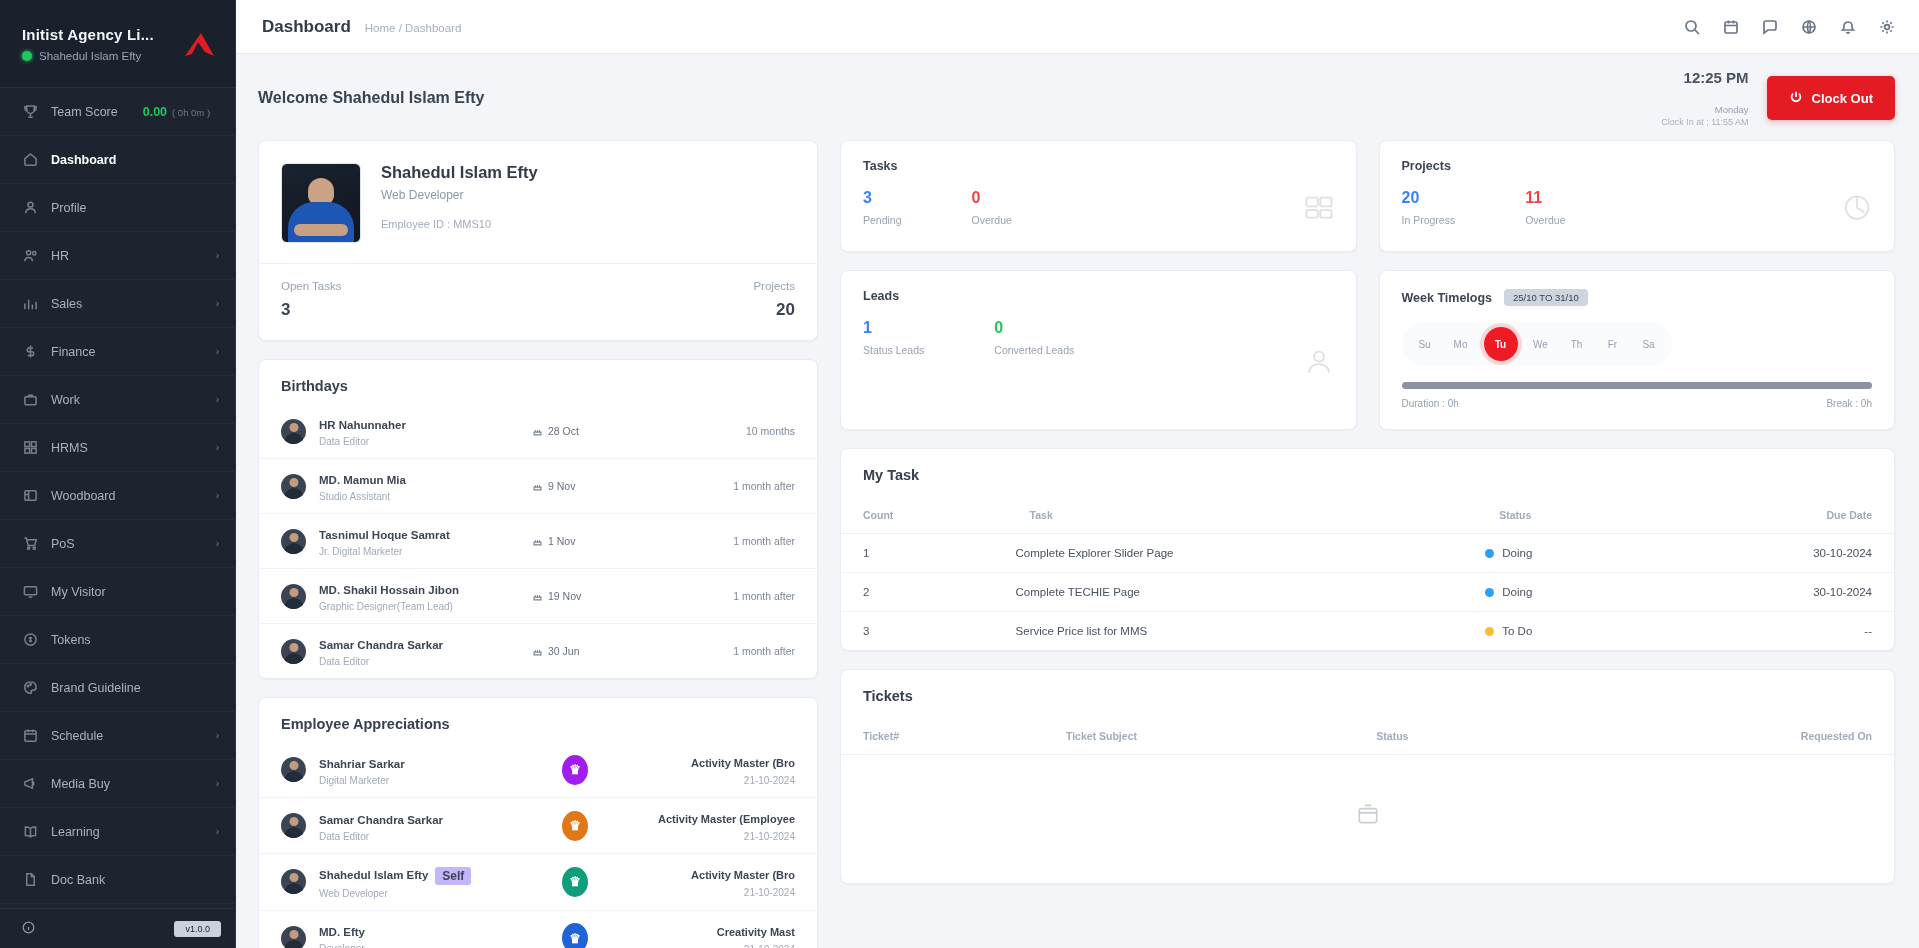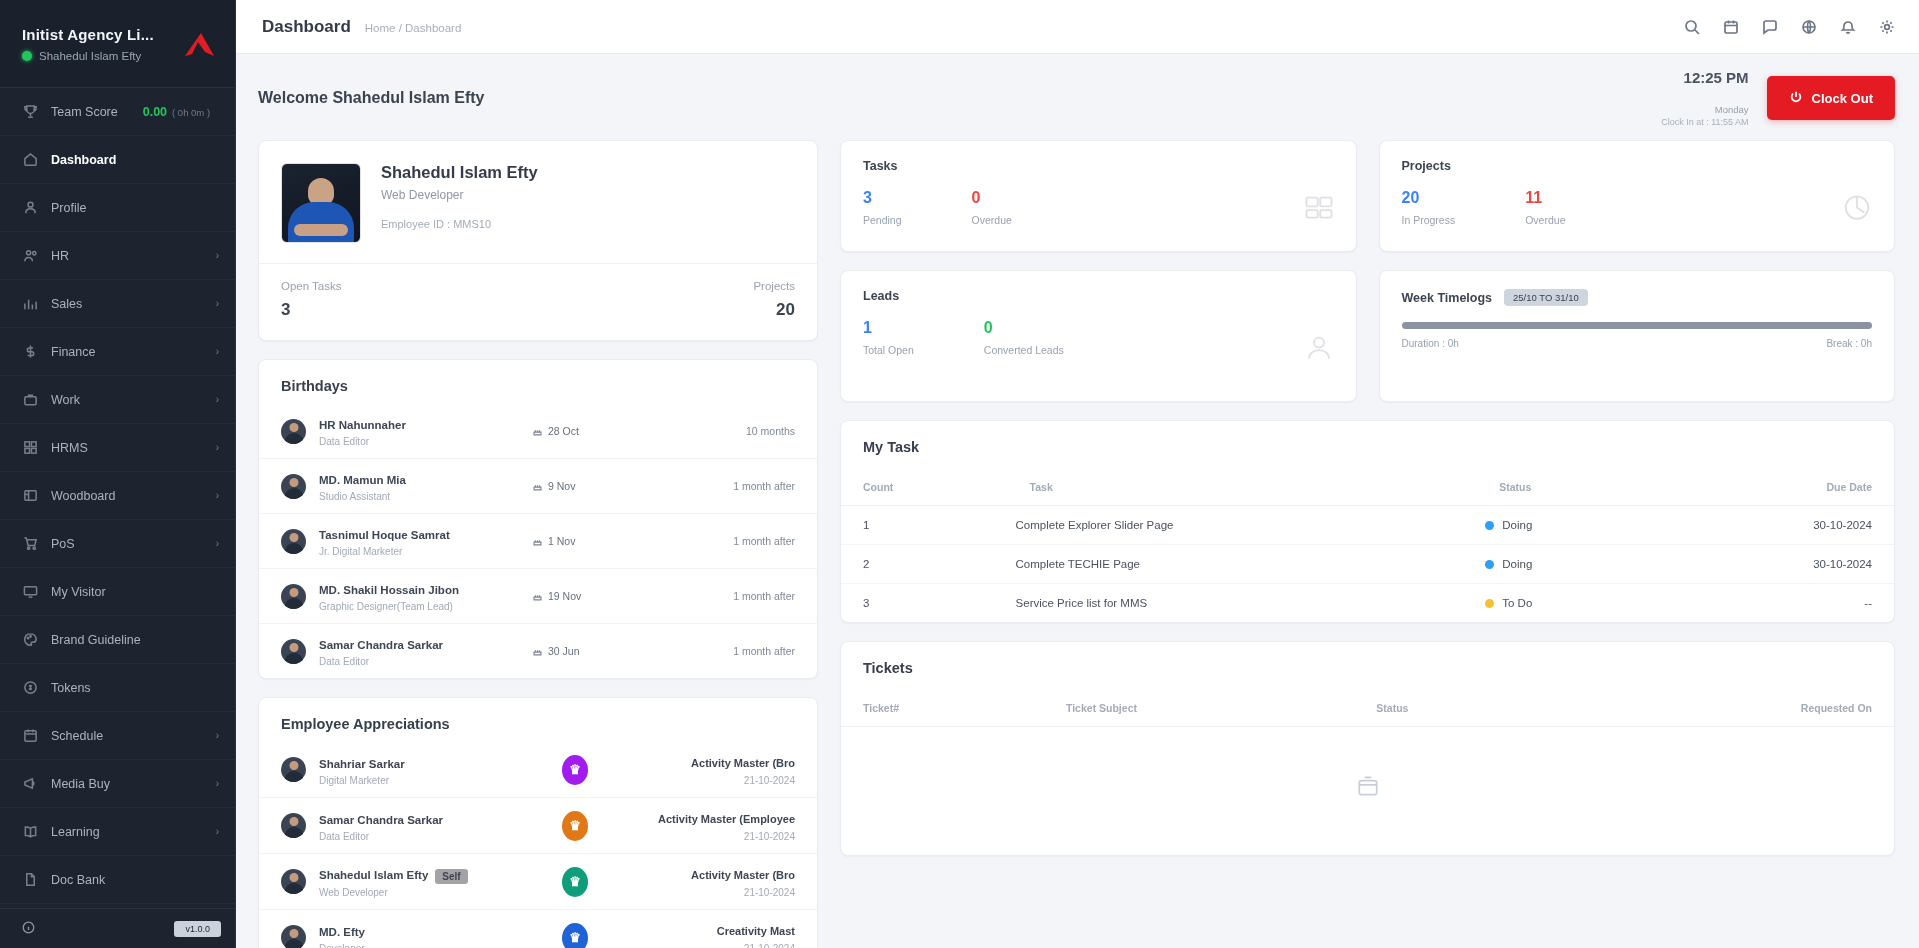--- a/index.html
+++ b/index.html
@@ -179,22 +179,22 @@
     width:9px; height:9px; border-radius:50%; background:#c49b7c; }
   .avatar-sm .b { position:absolute; left:50%; bottom:0; transform:translateX(-50%);
     width:19px; height:11px; border-radius:10px 10px 0 0; background:#222b38; }
   .row-main { flex: 1; min-width: 0; }
   .row-name { font-size: 11.5px; font-weight: bold; color: #3d4654; white-space: nowrap; overflow: hidden; text-overflow: ellipsis; }
   .row-sub { font-size: 10px; color: #a1aab7; margin-top: 3px; }
   .row-date { font-size: 10.5px; color: #66707e; display: flex; align-items: center; gap: 5px; width: 120px; justify-content: flex-start; }
   .row-date svg { width: 11px; height: 11px; stroke: #7a8493; fill: none; stroke-width: 1.7; }
   .row-right { font-size: 10.5px; color: #7f8997; width: 130px; text-align: right; }
   .self-tag {
-    display: inline-block; background: #a3a3a3; color: #3c4插; color:#3c4452;
-    font-size: 10px; border-radius: 3px; padding: 2px 7px; margin-left: 7px;
+    display: inline-block; background: #c4b5fd; color: #3c4插; color:#3c4452;
+    font-size: 12px; border-radius: 3px; padding: 2px 7px; margin-left: 7px;
     vertical-align: middle;
   }
 
   
   .appr-award { width: 34px; flex: 0 0 34px; display: flex; justify-content: center; }
   .award-badge {
     width: 26px; height: 30px; border-radius: 13px / 15px;
     display: flex; align-items: center; justify-content: center;
     color: #fff; font-size: 13px; font-weight: bold;
   }
@@ -387,35 +387,35 @@
             <svg viewBox="0 0 16 16">
               <rect x="1.5" y="3" width="13" height="8.5" rx="1"></rect>
               <path d="M6 14h4"></path>
             </svg>
           </span>
           <span class="nav-label">My Visitor</span>
         </div>
         <div class="nav-item">
           <span class="nav-icon">
             <svg viewBox="0 0 16 16">
+              <circle cx="8" cy="8" r="6"></circle>
+              <path d="M8 5v6M6.2 6.3h3.4M6.2 9.7h3.4"></path>
+            </svg>
+          </span>
+          <span class="nav-label">Tokens</span>
+        </div>
+        <div class="nav-item">
+          <span class="nav-icon">
+            <svg viewBox="0 0 16 16">
               <path d="M8 1.8a6.2 6.2 0 000 12.4c1 0 1.3-.8.8-1.4-.6-.8 0-1.8 1-1.8h1.3A3.2 3.2 0 0014 7.8C14 4.3 11.3 1.8 8 1.8z"></path>
               <circle cx="5.4" cy="6.6" r=".7" fill="#aeb8c6"></circle>
               <circle cx="8" cy="4.8" r=".7" fill="#aeb8c6"></circle>
             </svg>
           </span>
           <span class="nav-label">Brand Guideline</span>
-        </div>
-        <div class="nav-item">
-          <span class="nav-icon">
-            <svg viewBox="0 0 16 16">
-              <circle cx="8" cy="8" r="6"></circle>
-              <path d="M8 5v6M6.2 6.3h3.4M6.2 9.7h3.4"></path>
-            </svg>
-          </span>
-          <span class="nav-label">Tokens</span>
         </div>
         <div class="nav-item">
           <span class="nav-icon">
             <svg viewBox="0 0 16 16">
               <rect x="2" y="3" width="12" height="11" rx="1.3"></rect>
               <path d="M2 6.5h12M5.5 1.6v3M10.5 1.6v3"></path>
             </svg>
           </span>
           <span class="nav-label">Schedule</span>
           <span class="chevron">›</span>
@@ -717,39 +717,48 @@
               </span>
             </div>
           </div>
 
           <div class="mini-row" style="margin-bottom:18px">
             <div class="mini-card">
               <div class="mini-title">Leads</div>
               <div class="mini-stats">
                 <div>
                   <div class="mini-num" style="color:#3b82f6">1</div>
-                  <div class="mini-lab">Total Open</div>
+                  <div class="mini-lab">Status Leads</div>
                 </div>
                 <div>
                   <div class="mini-num" style="color:#22c55e">0</div>
                   <div class="mini-lab">Converted Leads</div>
                 </div>
               </div>
               <span class="mini-glyph">
                 <svg viewBox="0 0 24 24">
                     <circle cx="12" cy="8" r="4"></circle>
                     <path d="M4 21c0-4.4 3.6-7 8-7s8 2.6 8 7"></path>
                   </svg>
               </span>
             </div>
             <div class="mini-card" style="min-height:132px">
               <div class="wt-head">
                 <span class="mini-title">Week Timelogs</span>
                 <span class="wt-badge">25/10 TO 31/10</span>
               </div>
+              <div class="wt-days" id="wt-days">
+                  <span class="wt-day">Su</span>
+                  <span class="wt-day">Mo</span>
+                  <span class="wt-day today">Tu</span>
+                  <span class="wt-day">We</span>
+                  <span class="wt-day">Th</span>
+                  <span class="wt-day">Fr</span>
+                  <span class="wt-day">Sa</span>
+                </div>
               <div class="wt-bar"></div>
               <div class="wt-foot">
                 <span>Duration : 0h</span>
                 <span>Break : 0h</span>
               </div>
             </div>
           </div>
 
           <div class="card">
             <div class="card-title">My Task</div>

